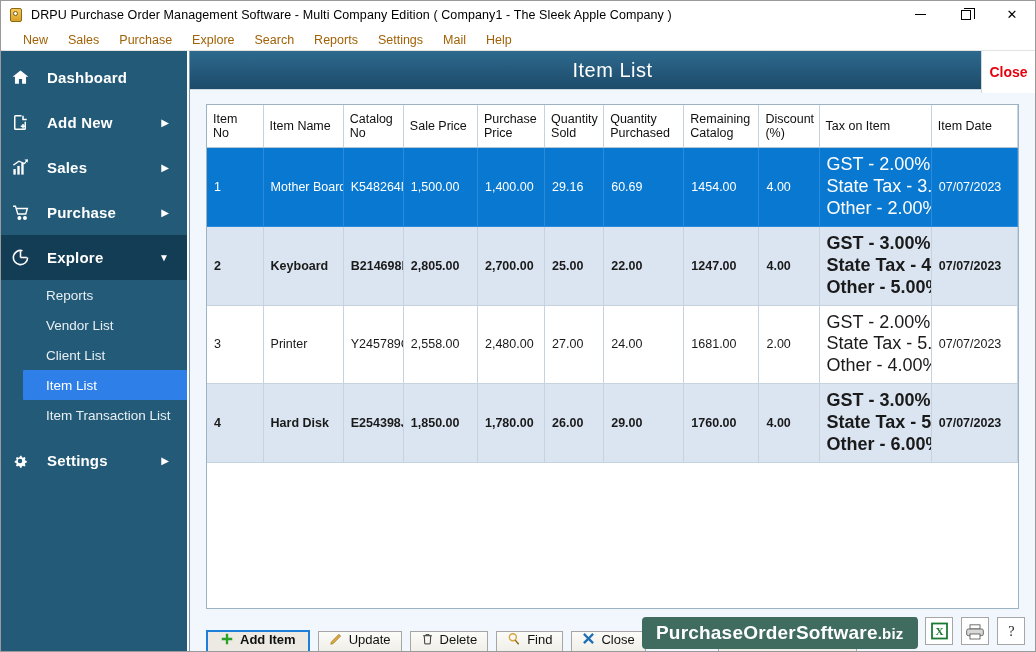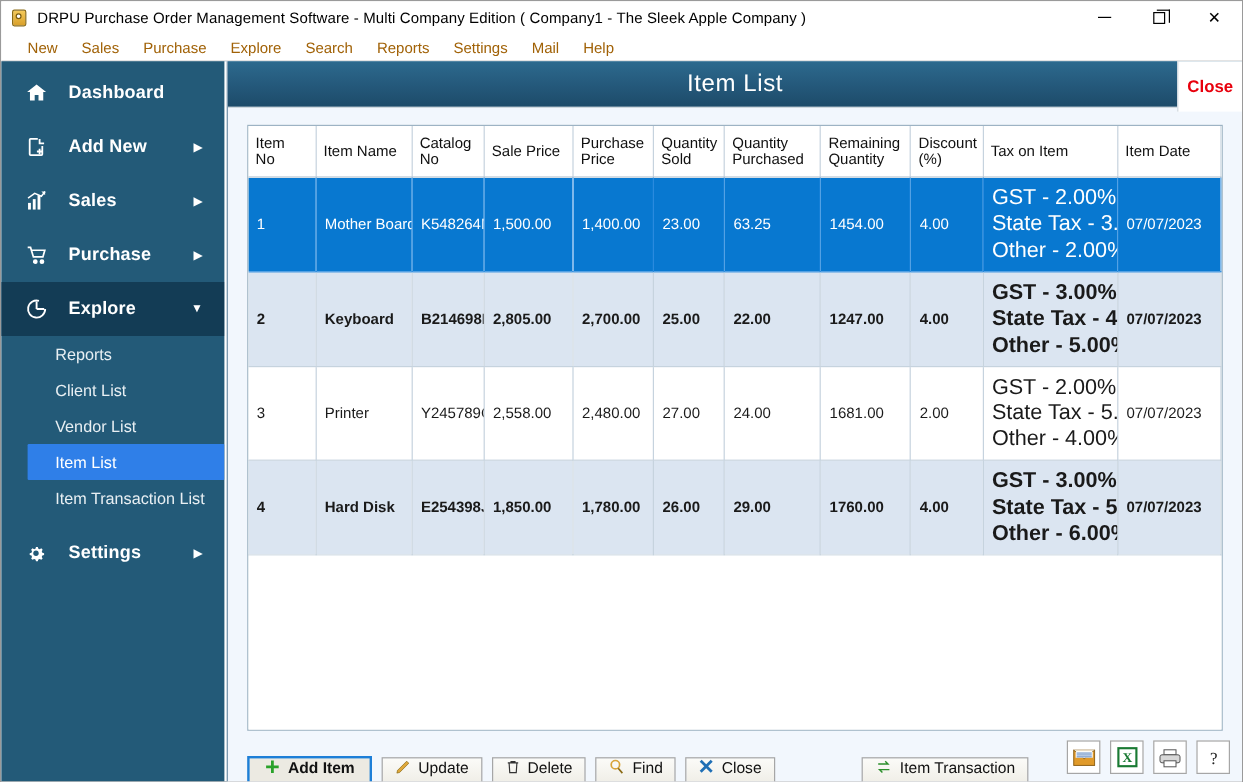--- a/index.html
+++ b/index.html
@@ -91,21 +91,21 @@
     width: 208px;
     background: #235a78;
     border-right: 2px solid #ffffff;
     display: flex; flex-direction: column;
     position: relative;
   }
   .side-scroll { flex: 1 1 auto; overflow: hidden; padding-top: 4px; }
   .side-row {
     display: flex; align-items: center;
     height: 45px;
-    padding-left: 20px;
+    padding-left: 10px;
     color: #ffffff;
     cursor: default;
     position: relative;
   }
   .side-row.active { background: #133c55; }
   .side-ic {
     width: 26px; flex: 0 0 26px;
     display: flex; align-items: center; justify-content: flex-start;
     color: #ffffff;
   }
@@ -373,22 +373,22 @@
               <path d="M21 12a9 9 0 1 1-6.5-8.6"></path>
                 <path d="M12 12V4"></path>
                 <path d="M12 12h8"></path>
             </svg>
           </span>
           <span class="side-lbl">Explore</span>
           <span class="side-arrow">▼</span>
         </div>
 
         <div class="sub-row">Reports</div>
+        <div class="sub-row">Vendor List</div>
         <div class="sub-row">Client List</div>
-        <div class="sub-row">Vendor List</div>
         <div class="sub-row sel">Item List</div>
         <div class="sub-row">Item Transaction List</div>
 
         <div class="side-row" style="margin-top:8px">
           <span class="side-ic">
             <svg width="18" height="18" viewBox="0 0 24 24" fill="#fff">
               <path d="M12 8a4 4 0 1 0 0 8 4 4 0 0 0 0-8zm9 4 -2-.6a7 7 0 0 0-.6-1.5l1-1.8-1.5-1.5-1.8 1a7 7 0 0 0-1.5-.6L14 5h-2l-.6 2a7 7 0 0 0-1.5.6l-1.8-1L6.6 8.1l1 1.8a7 7 0 0 0-.6 1.5L5 12v2l2 .6a7 7 0 0 0 .6 1.5l-1 1.8 1.5 1.5 1.8-1a7 7 0 0 0 1.5.6L12 21h2l.6-2a7 7 0 0 0 1.5-.6l1.8 1 1.5-1.5-1-1.8a7 7 0 0 0 .6-1.5L21 14z"></path>
               <circle cx="12" cy="12" r="3" fill="#235a78"></circle>
             </svg>
           </span>
@@ -424,35 +424,35 @@
           </colgroup>
           <thead>
             <tr>
               <th>Item No</th>
               <th>Item Name</th>
               <th>Catalog No</th>
               <th>Sale Price</th>
               <th>Purchase Price</th>
               <th>Quantity Sold</th>
               <th>Quantity Purchased</th>
-              <th>Remaining Quantity</th>
+              <th>Remaining Catalog</th>
               <th>Discount (%)</th>
               <th>Tax on Item</th>
               <th>Item Date</th>
             </tr>
           </thead>
           <tbody>
             <tr class="r-sel">
               <td>1</td>
               <td>Mother Board</td>
               <td>K548264M</td>
               <td>1,500.00</td>
               <td>1,400.00</td>
-              <td>23.00</td>
-              <td>63.25</td>
+              <td>29.16</td>
+              <td>60.69</td>
               <td>1454.00</td>
               <td>4.00</td>
               <td class="tax-cell">GST - 2.00%<br>State Tax - 3.00%<br>Other - 2.00%</td>
               <td>07/07/2023</td>
             </tr>
             <tr class="r-even">
               <td>2</td>
               <td>Keyboard</td>
               <td>B214698K</td>
               <td>2,805.00</td>
@@ -572,16 +572,19 @@
             <rect x="6" y="13" width="12" height="6" fill="#fff" stroke="#555"></rect>
           </svg>
         </div>
         <div class="icon-btn">
           <svg width="17" height="17" viewBox="0 0 24 24">
             <text x="12" y="19" font-family="Liberation Serif, serif" font-size="20" fill="#222" text-anchor="middle">?</text>
           </svg>
         </div>
       </div>
 
+      <div class="watermark">
+        <span>PurchaseOrderSoftware</span><span class="tld">.biz</span>
+      </div>
 
     </div>
   </div>
 </div>
 
 </body></html>

